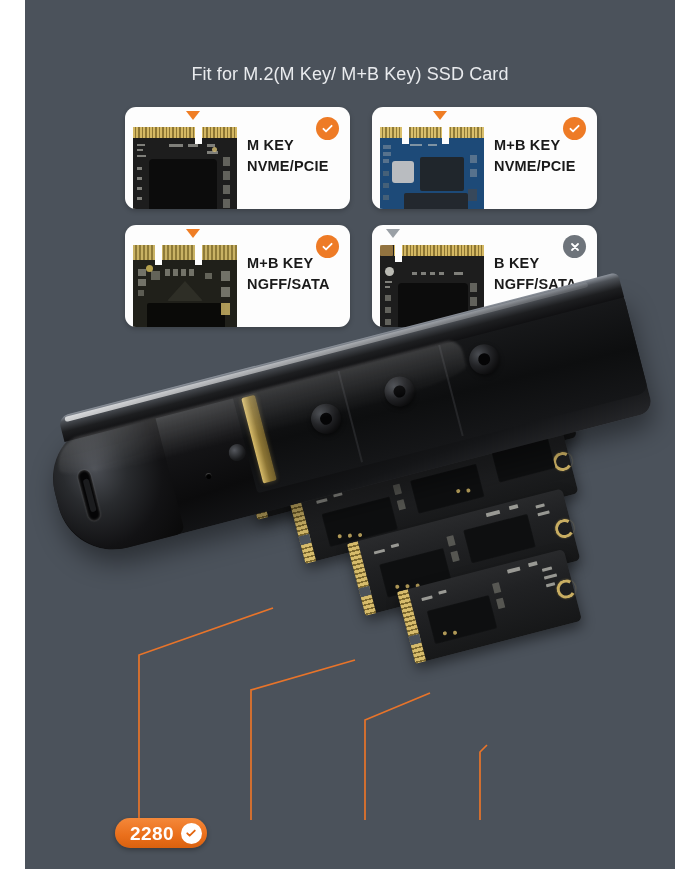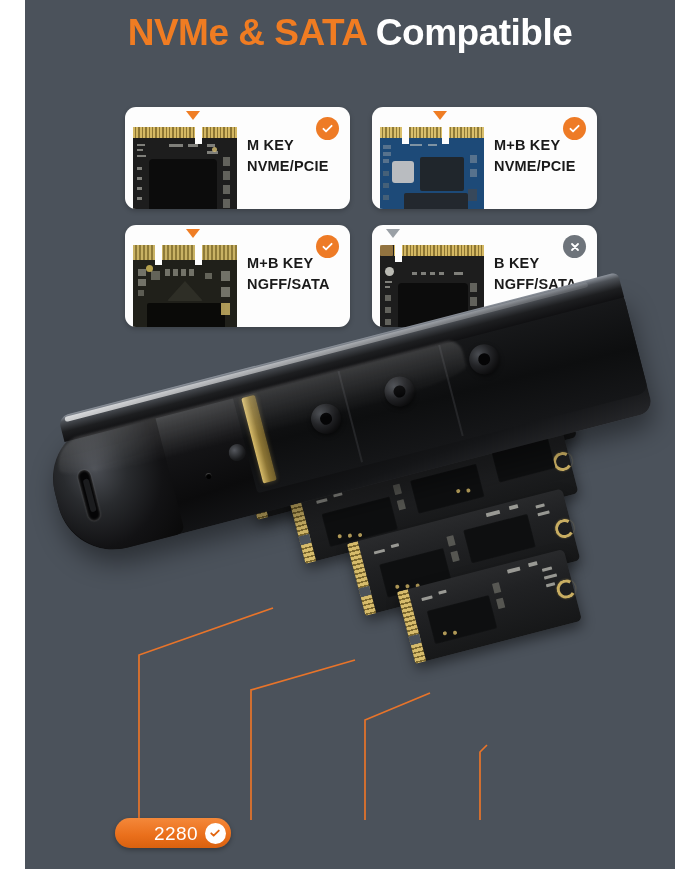--- a/index.html
+++ b/index.html
@@ -189,36 +189,34 @@
 
   
   .leaders{position:absolute;left:0;top:0;width:650px;height:869px;pointer-events:none;}
   .pill{
     position:absolute;height:30px;border-radius:15px;
     background:linear-gradient(180deg,#f4883a 0%,#ea6f1b 58%,#d9610f 100%);
     display:flex;align-items:center;padding:0 5px 0 15px;
     box-shadow:0 2px 5px rgba(0,0,0,.3);
   }
   .pill .num{
-    font-size:19px;font-weight:normal;color:#ffffff;letter-spacing:.4px;
-    line-height:1;padding-right:7px;margin-left:24px;
+    font-size:19px;font-weight:bold;color:#ffffff;letter-spacing:.4px;
+    line-height:1;padding-right:7px;
   }
   .pill .tick{
     width:21px;height:21px;border-radius:50%;background:#ffffff;
     display:flex;align-items:center;justify-content:center;flex:0 0 auto;
   }
 </style>
 </head>
 <body>
 
 <div id="stage">
 
-  <div class="title">
-    <span class="hl">NVMe &amp; SATA</span><span> Compatible</span>
-  </div>
+  <div class="subtitle">Fit for M.2(M Key/ M+B Key) SSD Card</div>
 
   <div class="card c1">
     <div class="pcbwrap">
       <div class="tri ok" style="left:61px;top:4px;"></div>
       <div class="pcb dark">
         <div class="fingers"></div>
         <div class="notch deep" style="left:62px;"></div>
         <div class="chip" style="left:16px;top:32px;width:68px;height:60px;border-radius:4px;"></div>
         <div class="silk" style="left:4px;top:17px;width:8px;height:2px;"></div>
         <div class="silk" style="left:4px;top:22px;width:6px;height:2px;"></div>

